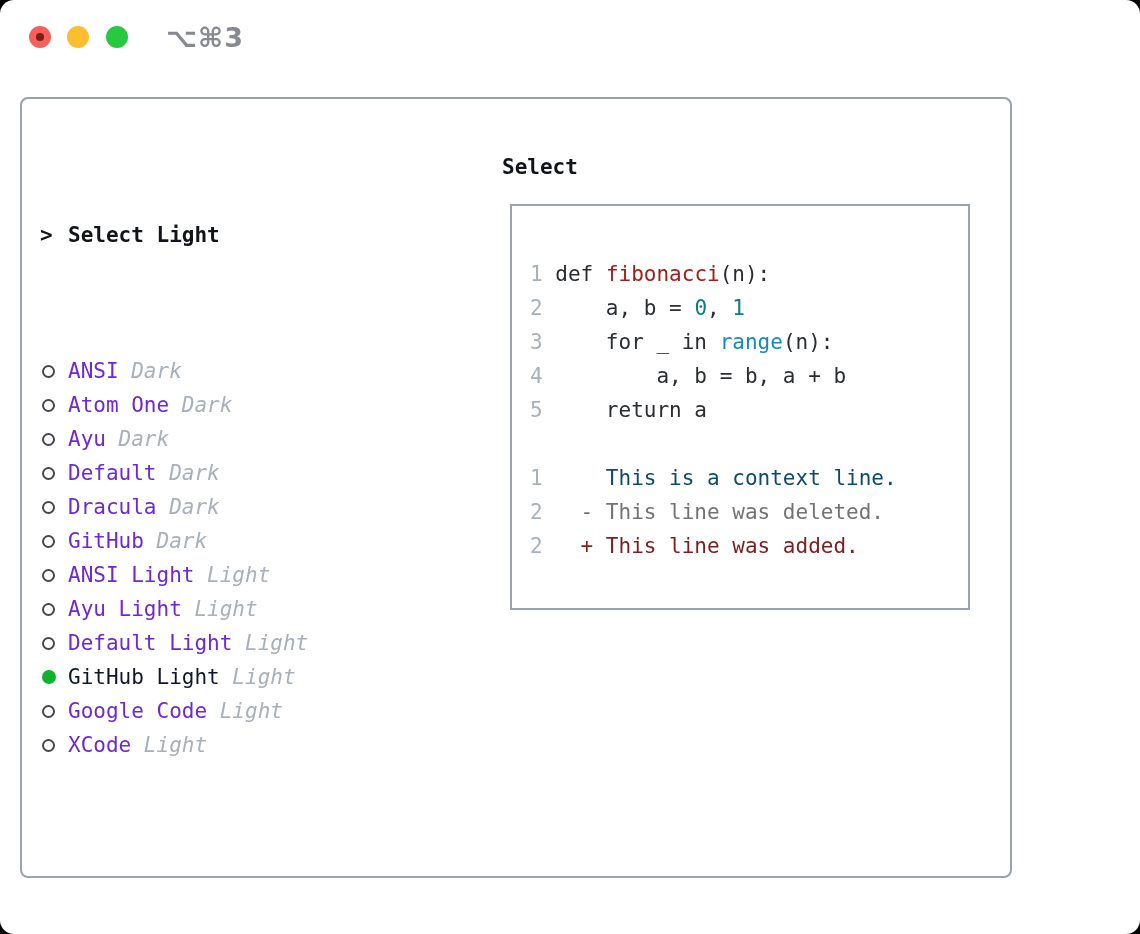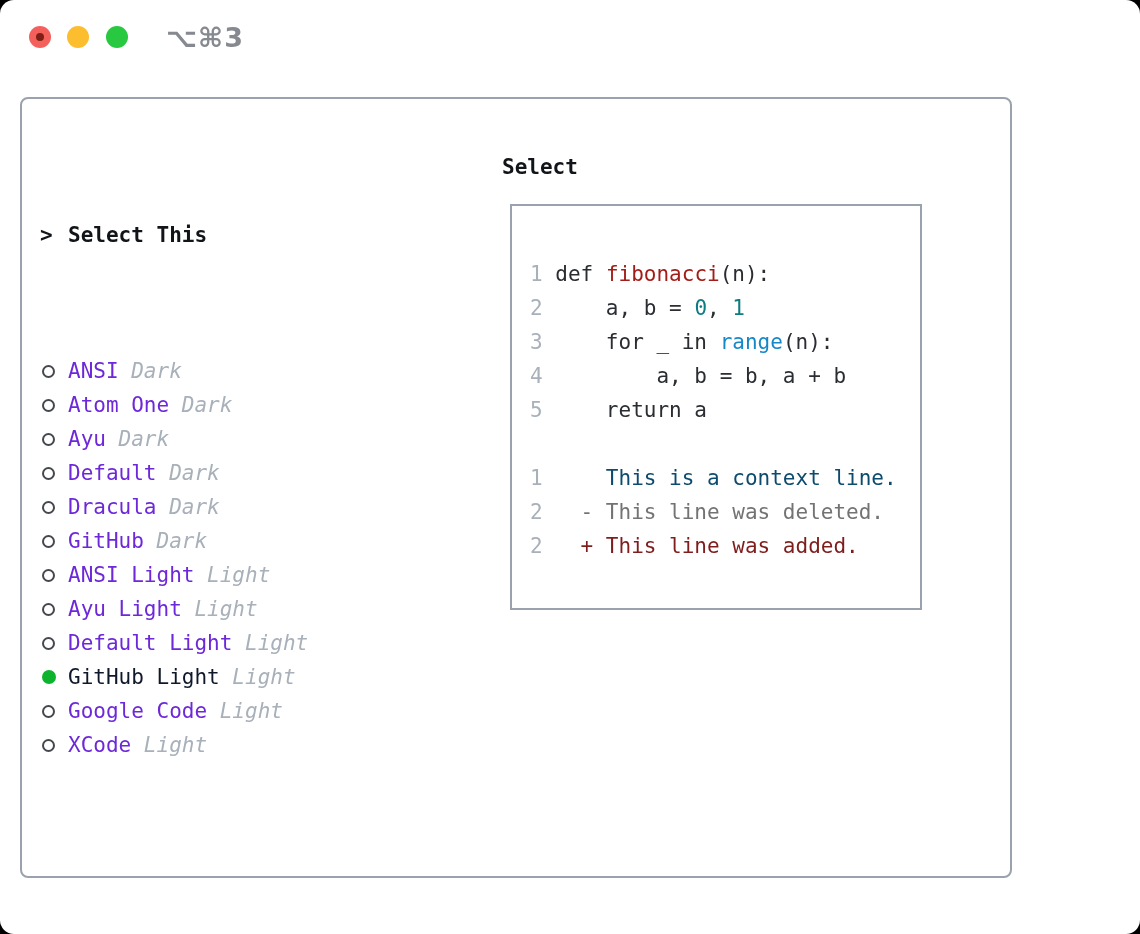--- a/index.html
+++ b/index.html
@@ -54,21 +54,21 @@
     border:2px solid #45484e;box-sizing:border-box;margin-left:2px;
   }
   .circle.filled{border:none;background:#0db32d;width:14px;height:14px;}
   .blank{height:34px;}
   
   .preview-title{
     position:absolute;left:480px;top:51px;height:34px;line-height:34px;
     font-size:21px;font-weight:bold;color:#111418;
   }
   .preview-box{
-    position:absolute;left:488px;top:105px;width:412px;height:406px;
+    position:absolute;left:488px;top:105px;width:460px;height:406px;
     border:2px solid #9aa3ad;background:#fff;box-sizing:border-box;
     overflow:hidden;
   }
   .code{
     position:absolute;left:18px;top:51px;
     font-size:21px;line-height:34px;white-space:pre;color:#2a2d31;
   }
   .code .ln{color:#a8b0ba;}
   .tok-fg{color:#2a2d31;}
   .tok-function{color:#a31d18;}
@@ -90,21 +90,21 @@
     <div class="traffic yellow"></div>
     <div class="traffic green"></div>
     <span class="shortcut">⌥⌘3</span>
   </div>
 
   <div class="panel">
 
     <div class="left-col">
       <div class="row">
         <span class="marker hdr-marker">&gt;</span>
-        <span class="section-title">Select This</span>
+        <span class="section-title">Select Light</span>
       </div>
 
       <div id="theme-list"><div class="row"><span class="marker"><span class="circle"></span></span><span class="item-name">ANSI</span><span class="item-variant"> Dark</span></div><div class="row"><span class="marker"><span class="circle"></span></span><span class="item-name">Atom One</span><span class="item-variant"> Dark</span></div><div class="row"><span class="marker"><span class="circle"></span></span><span class="item-name">Ayu</span><span class="item-variant"> Dark</span></div><div class="row"><span class="marker"><span class="circle"></span></span><span class="item-name">Default</span><span class="item-variant"> Dark</span></div><div class="row"><span class="marker"><span class="circle"></span></span><span class="item-name">Dracula</span><span class="item-variant"> Dark</span></div><div class="row"><span class="marker"><span class="circle"></span></span><span class="item-name">GitHub</span><span class="item-variant"> Dark</span></div><div class="row"><span class="marker"><span class="circle"></span></span><span class="item-name">ANSI Light</span><span class="item-variant"> Light</span></div><div class="row"><span class="marker"><span class="circle"></span></span><span class="item-name">Ayu Light</span><span class="item-variant"> Light</span></div><div class="row"><span class="marker"><span class="circle"></span></span><span class="item-name">Default Light</span><span class="item-variant"> Light</span></div><div class="row selected"><span class="marker"><span class="circle filled"></span></span><span class="item-name">GitHub Light</span><span class="item-variant"> Light</span></div><div class="row"><span class="marker"><span class="circle"></span></span><span class="item-name">Google Code</span><span class="item-variant"> Light</span></div><div class="row"><span class="marker"><span class="circle"></span></span><span class="item-name">XCode</span><span class="item-variant"> Light</span></div></div>
 
       <div class="blank"></div>
 
       
 
       
 

